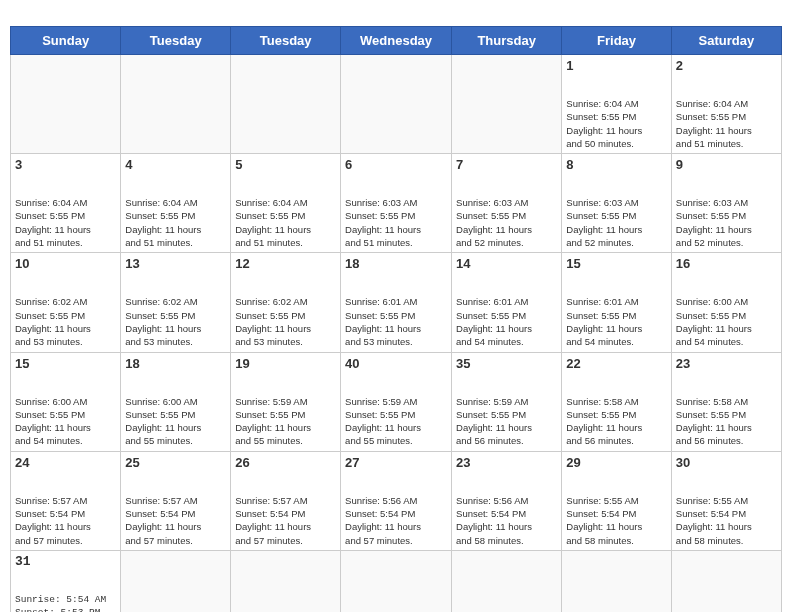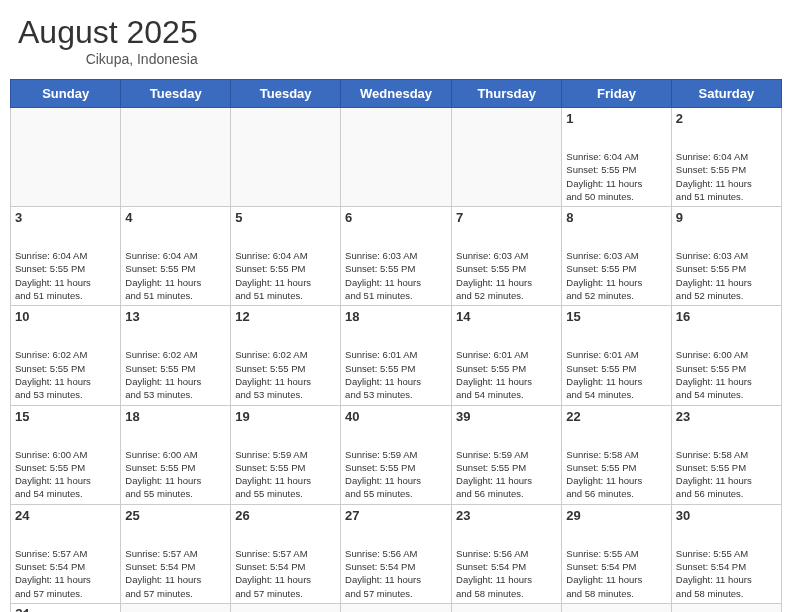--- a/index.html
+++ b/index.html
@@ -88,24 +88,20 @@
     }
     .last-row td {
       min-height: 55px;
       font-family: Liberation Mono, monospace;
     }
   </style>
 </head>
 <body>
 
 <div class="header">
-  <div class="title-block">
-    <div class="month-year">August 2025</div>
-    <div class="location">Cikupa, Indonesia</div>
-  </div>
 </div>
 
 <table class="calendar">
   <thead>
     <tr>
     <th>Sunday</th>
         <th>Tuesday</th>
         <th>Tuesday</th>
         <th>Wednesday</th>
         <th>Thursday</th>
@@ -200,21 +196,21 @@
         </td>
         <td>
           <span class="day-number">19</span>
           <div class="day-info">Sunrise: 5:59 AM<br>Sunset: 5:55 PM<br>Daylight: 11 hours<br>and 55 minutes.</div>
         </td>
         <td>
           <span class="day-number">40</span>
           <div class="day-info">Sunrise: 5:59 AM<br>Sunset: 5:55 PM<br>Daylight: 11 hours<br>and 55 minutes.</div>
         </td>
         <td>
-          <span class="day-number">39</span>
+          <span class="day-number">35</span>
           <div class="day-info">Sunrise: 5:59 AM<br>Sunset: 5:55 PM<br>Daylight: 11 hours<br>and 56 minutes.</div>
         </td>
         <td>
           <span class="day-number">22</span>
           <div class="day-info">Sunrise: 5:58 AM<br>Sunset: 5:55 PM<br>Daylight: 11 hours<br>and 56 minutes.</div>
         </td>
         <td>
           <span class="day-number">23</span>
           <div class="day-info">Sunrise: 5:58 AM<br>Sunset: 5:55 PM<br>Daylight: 11 hours<br>and 56 minutes.</div>
         </td>

